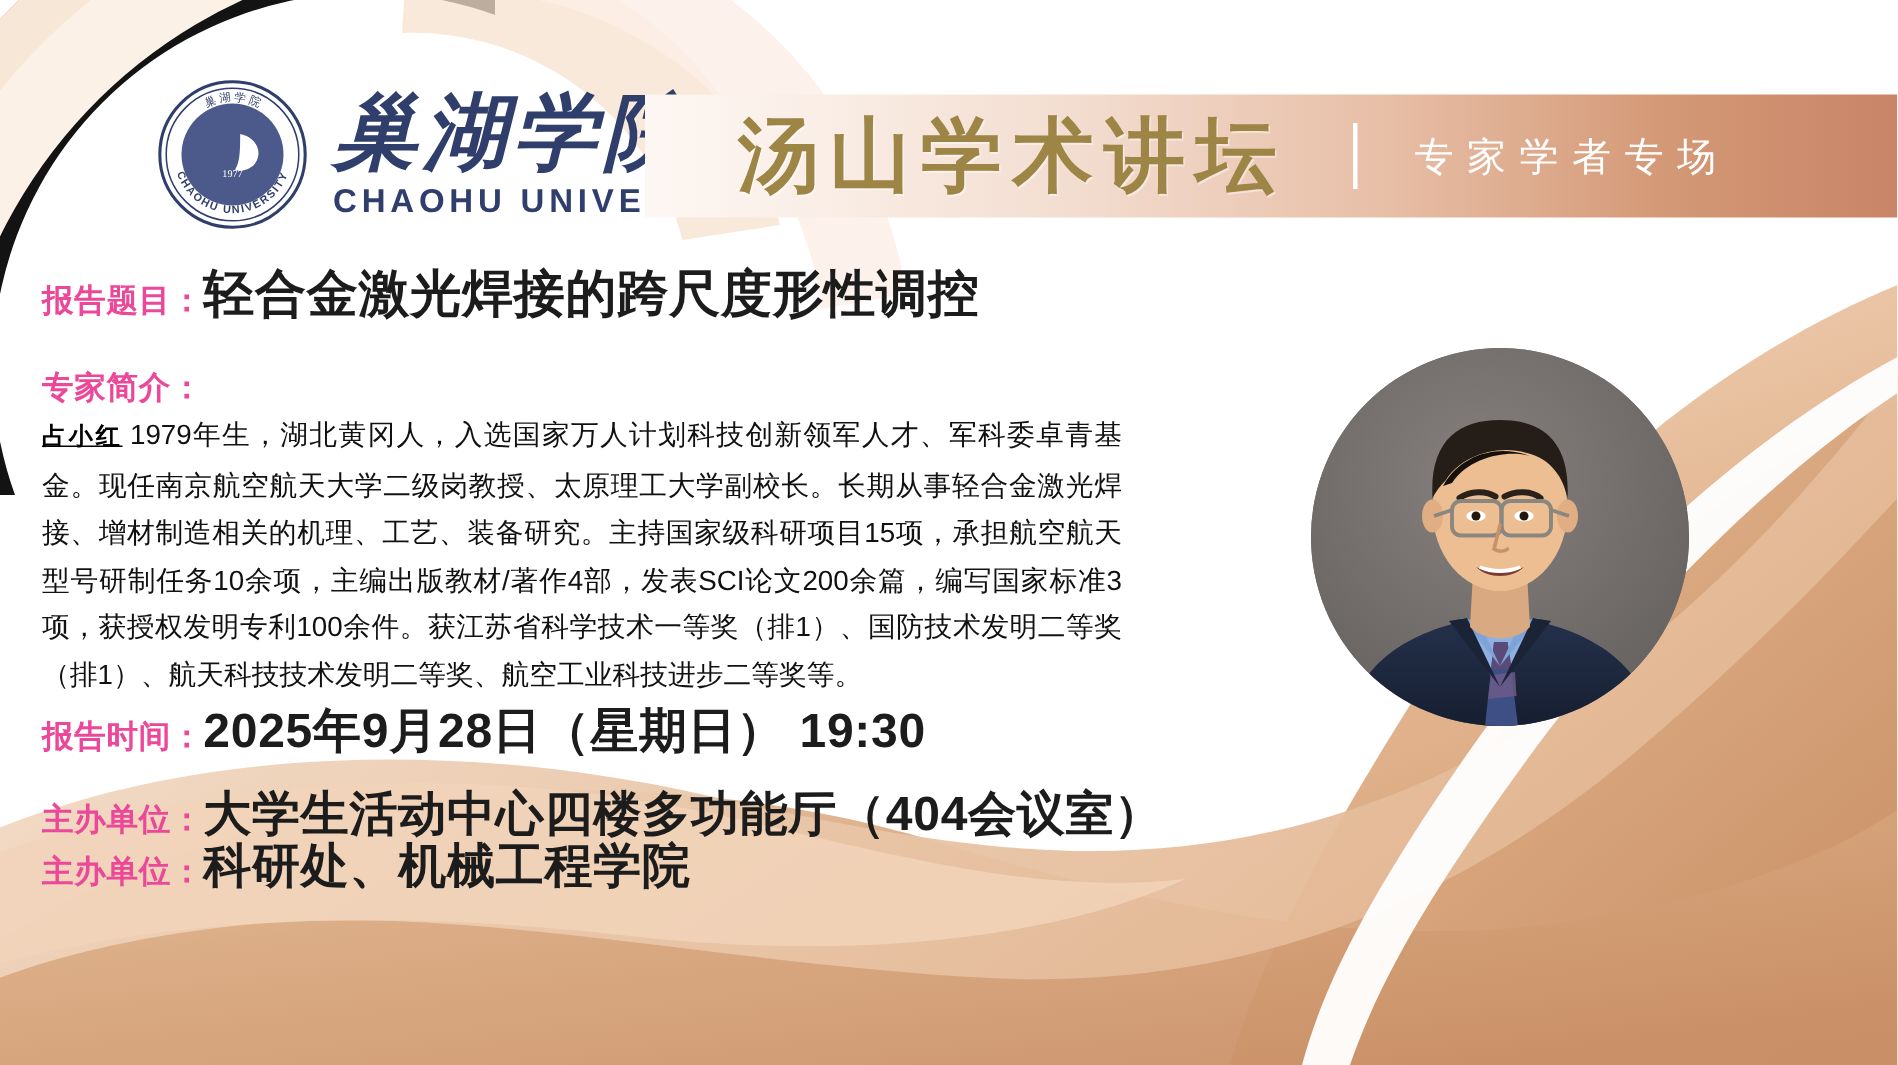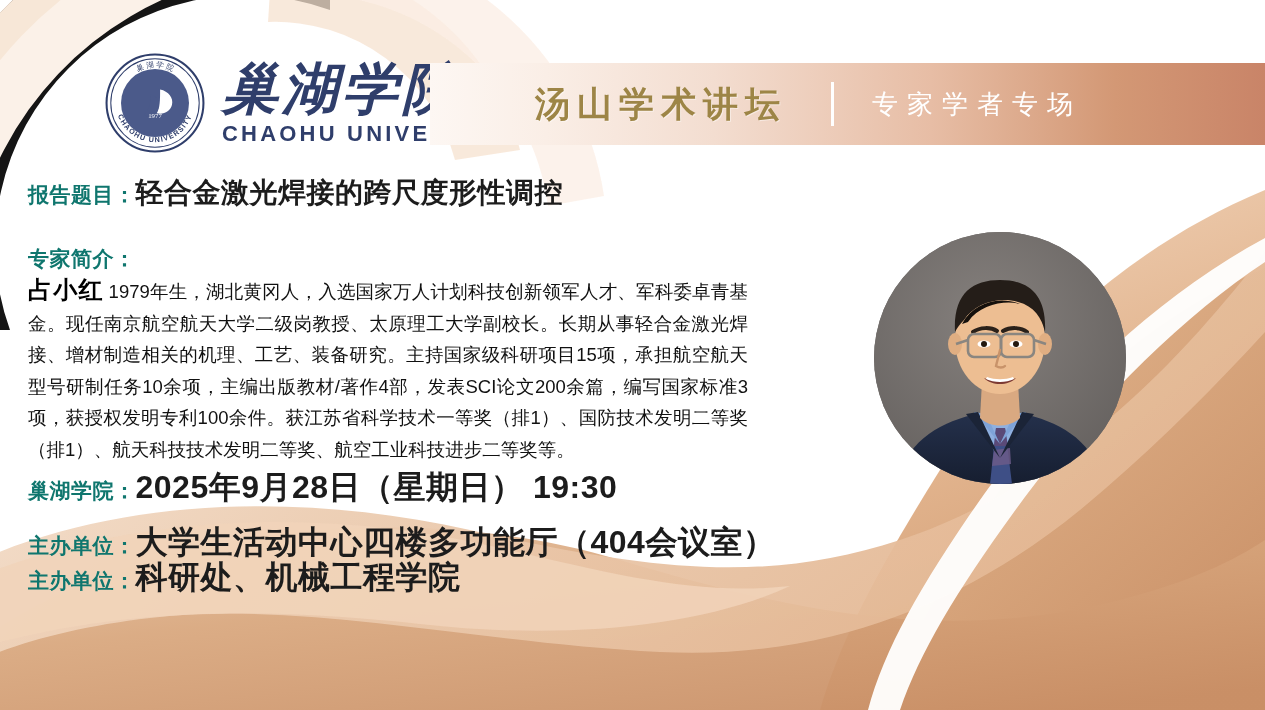--- a/index.html
+++ b/index.html
@@ -79,26 +79,26 @@
         #faeee6 14%,
         #f3ddd0 34%,
         #e7bda5 60%,
         #d39875 82%,
         #c98468 100%);
     display: flex;
     align-items: center;
   }
   .banner-main {
     font-family: "Liberation Serif", "DejaVu Serif", serif;
-    font-size: 35px;
+    font-size: 54px;
     font-weight: 700;
     letter-spacing: 7px;
     color: #9d8546;
     text-shadow: 1px 1px 0 rgba(255,255,255,0.45);
-    margin-left: 105px;
+    margin-left: 62px;
     white-space: nowrap;
   }
   .banner-divider {
     width: 3px;
     height: 44px;
     background: #ffffff;
     margin-left: 44px;
     flex: 0 0 auto;
   }
   .banner-sub {
@@ -110,67 +110,68 @@
     white-space: nowrap;
   }
 
   
   .row {
     position: absolute;
     display: flex;
     align-items: flex-start;
   }
   .label {
-    color: #0f766e;
+    color: #ec4899;
     font-size: 21px;
     font-weight: 700;
     letter-spacing: 0.5px;
     white-space: nowrap;
     flex: 0 0 auto;
   }
   .value-bold {
     color: #1c1c1c;
     font-size: 32px;
     font-weight: 700;
     letter-spacing: 0.5px;
     white-space: nowrap;
   }
 
   #row-title {
     left: 28px;
     top: 179px;
     align-items: baseline;
   }
   #row-title .label { font-size: 21px; }
-  #row-title .value-bold { font-size: 28px; line-height: 1; }
+  #row-title .value-bold { font-size: 34px; line-height: 1; }
 
   #row-bio {
     left: 28px;
     top: 243px;
     width: 860px;
     align-items: flex-start;
     flex-direction: column;
   }
   #row-bio .label {
     line-height: 31px;
   }
   .bio-body {
     width: 720px;
     font-size: 18.5px;
     line-height: 31.5px;
     color: #111111;
     text-align: justify;
     text-justify: inter-ideograph;
   }
   .bio-name {
-    font-size: 24px;
+    font-size: 16px;
     font-weight: 700;
     color: #000000;
     letter-spacing: 1px;
     padding-right: 5px;
+    text-decoration: underline;
   }
 
   #row-time  { left: 28px; top: 466px; align-items: baseline; }
   #row-place { left: 28px; top: 521px; align-items: baseline; }
   #row-host  { left: 28px; top: 556px; align-items: baseline; }
 
   
   .portrait {
     position: absolute;
     left: 874px;
@@ -339,21 +340,21 @@
       </g>
 
       <path d="M 126,118 L 122,134 C 125,136 129,136 131,134" stroke="#c8936a" stroke-width="2.4" fill="none" stroke-linecap="round"></path>
 
       <path d="M 110,146 C 118,154 134,154 142,146 C 134,150 118,150 110,146 Z" fill="#7d3a33"></path>
       <path d="M 112,147 C 120,151 132,151 140,147 L 139,145 C 131,148 121,148 113,145 Z" fill="#ffffff"></path>
     </svg>
   </div>
 
   <div class="row" id="row-time">
-    <span class="label">巢湖学院：</span>
+    <span class="label">报告时间：</span>
     <span class="value-bold">2025年9月28日（星期日） 19:30</span>
   </div>
 
   <div class="row" id="row-place">
     <span class="label">主办单位：</span>
     <span class="value-bold">大学生活动中心四楼多功能厅（404会议室）</span>
   </div>
 
   <div class="row" id="row-host">
     <span class="label">主办单位：</span>

